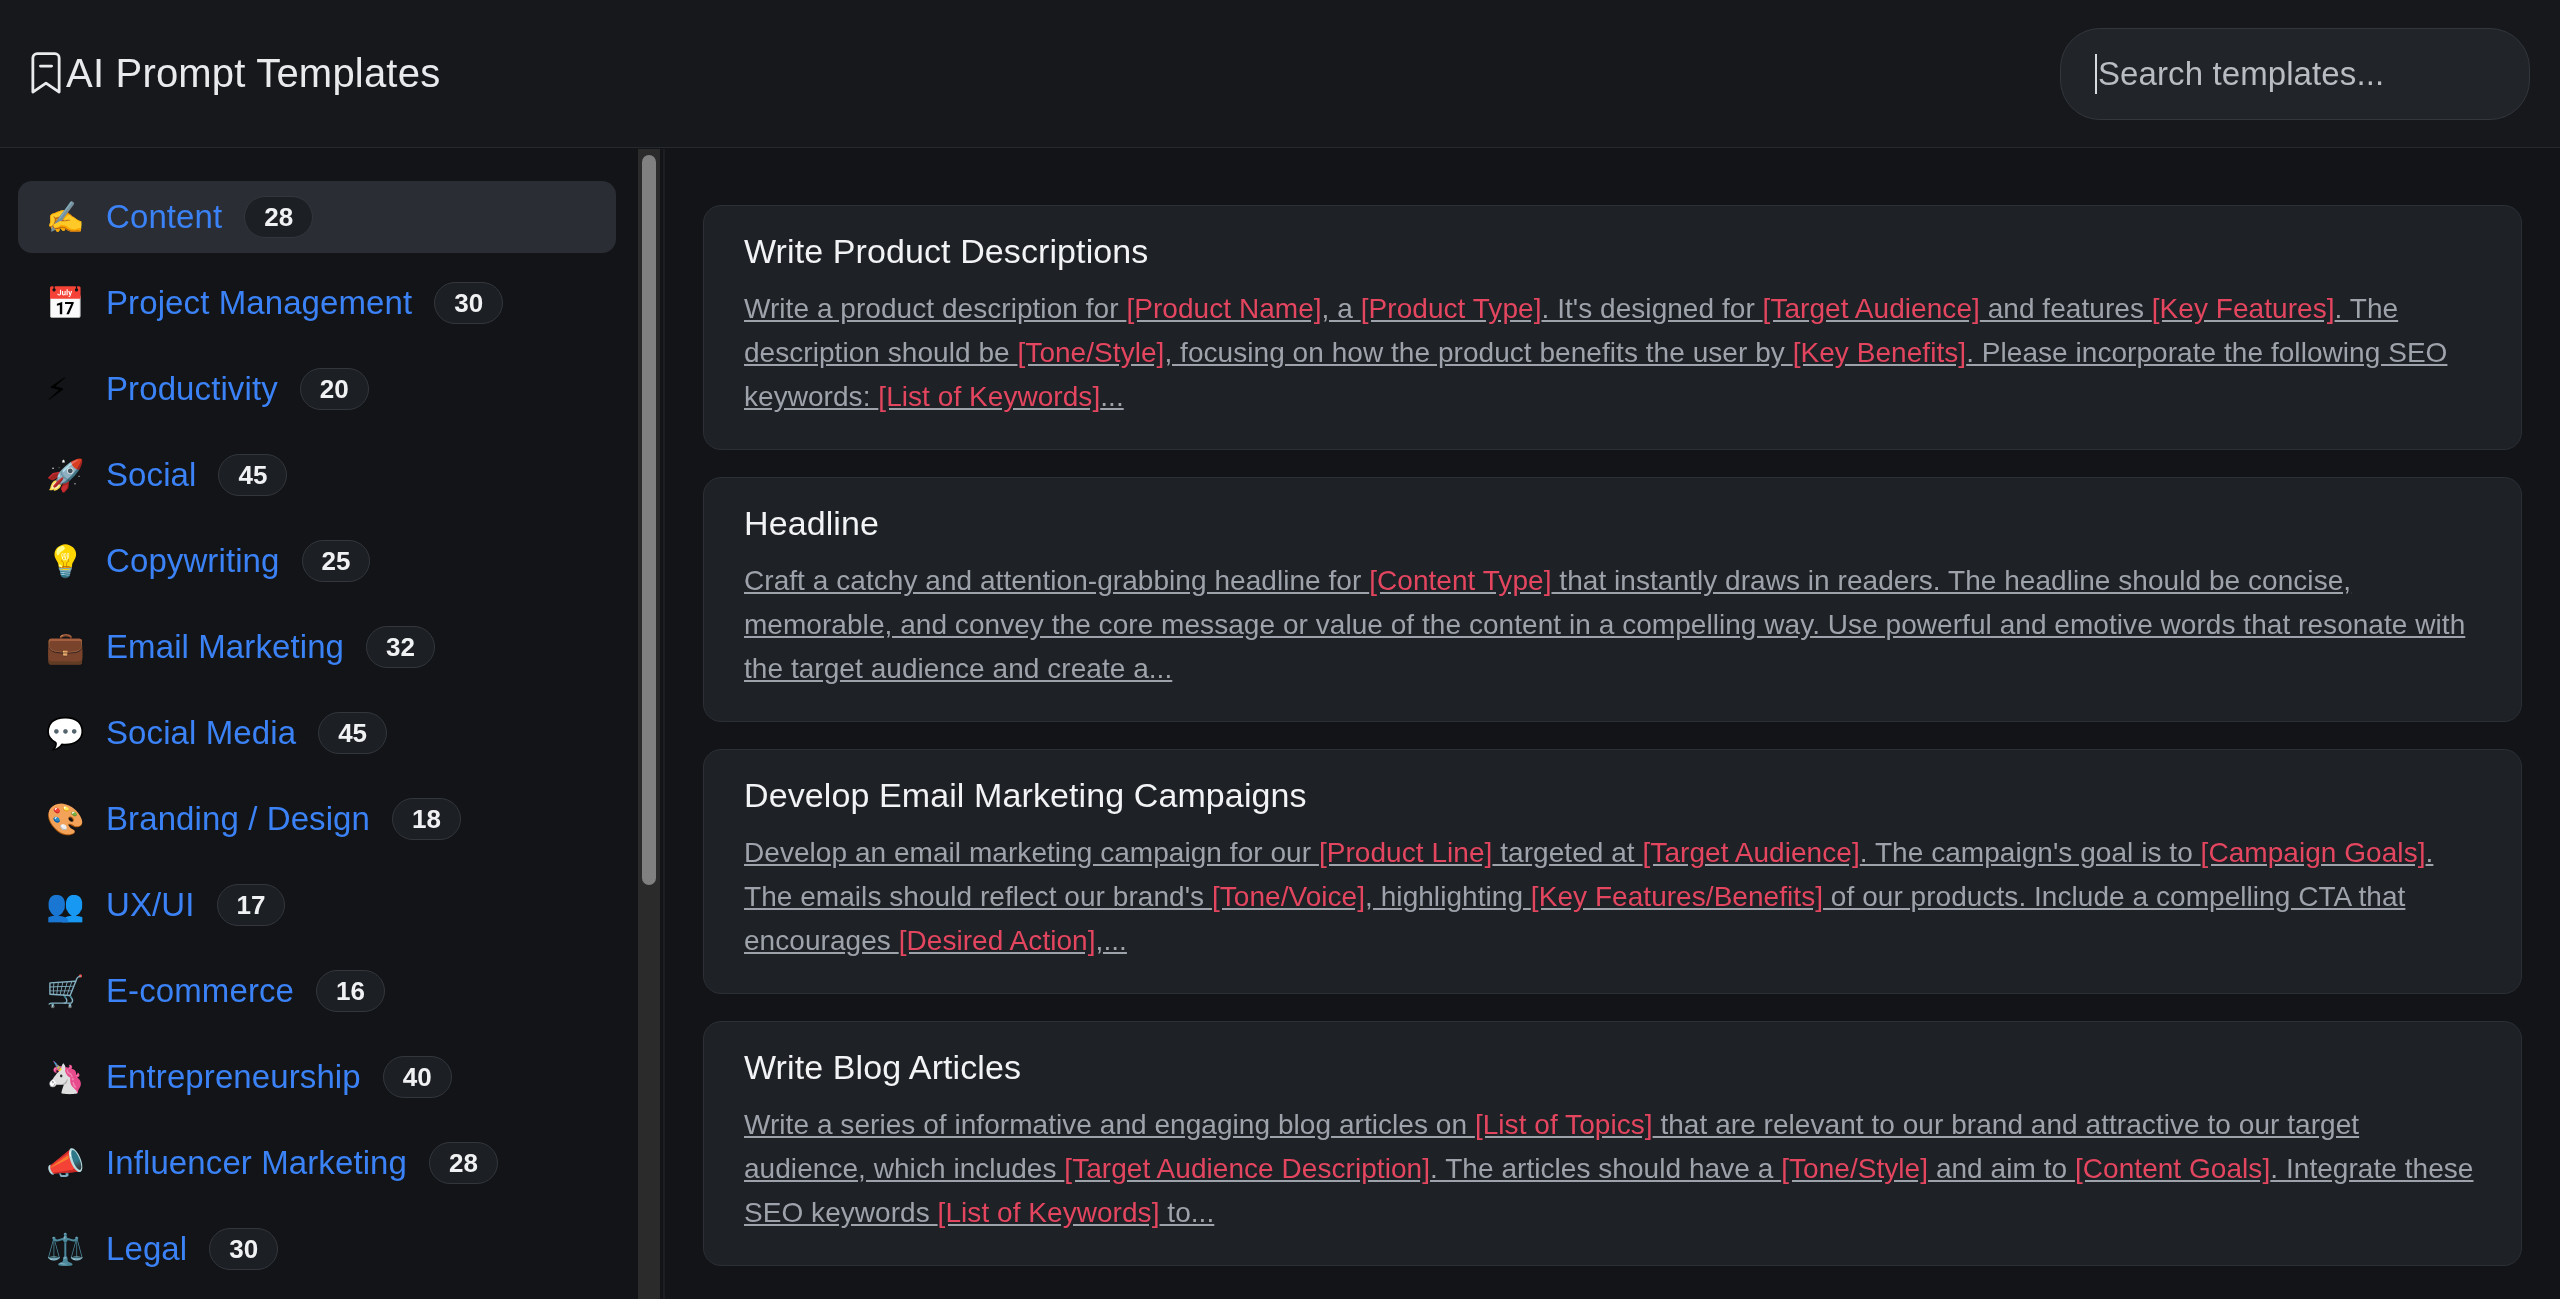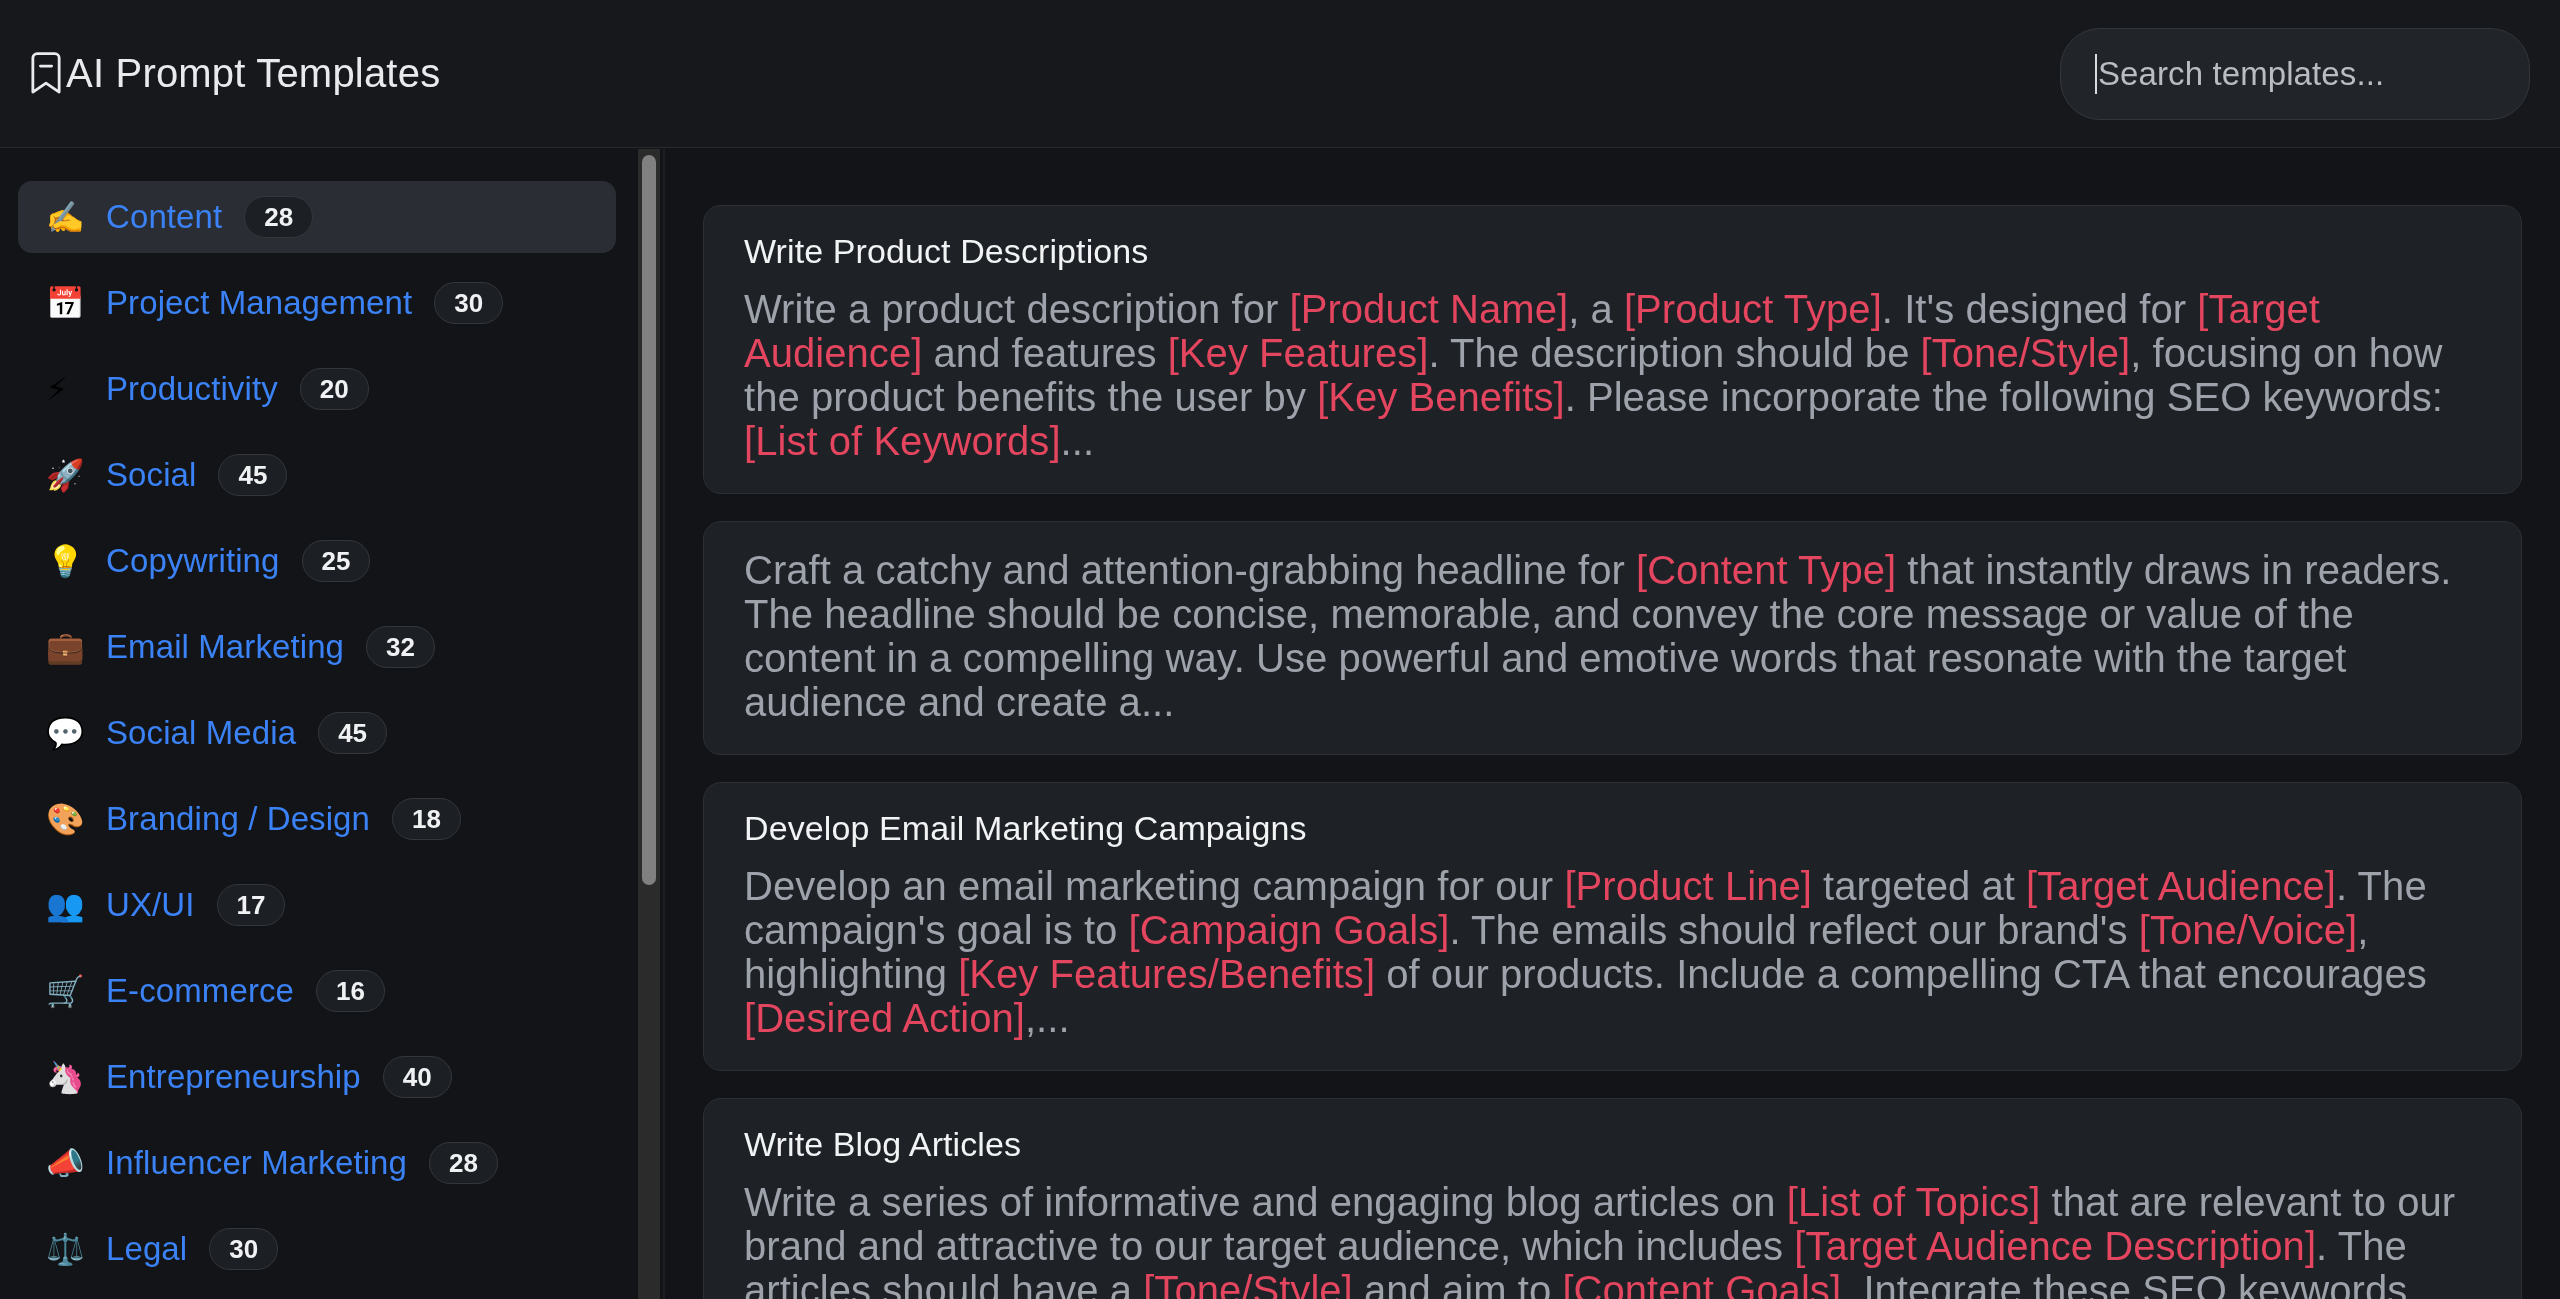--- a/index.html
+++ b/index.html
@@ -104,22 +104,23 @@
     border: 1px solid #2c3036;
     border-radius: 18px;
     padding: 26px 40px 30px 40px;
     margin-bottom: 27px;
   }
   .card-title {
     font-size: 34px; font-weight: 400; color: #f2f3f5;
     margin-bottom: 16px; letter-spacing: .1px;
   }
   .card-body {
-    font-size: 40px; line-height: 44px; color: #9ea3ab;
+    font-size: 28px; line-height: 44px; color: #9ea3ab;
     letter-spacing: .05px;
+    text-decoration: underline;
   }
   .ph { color: #e4455f; }
 </style>
 </head>
 <body>
 
 <div class="header">
   <div class="brand">
     <span class="bookmark-icon">
       <svg width="40" height="46" viewBox="0 0 24 28" fill="none" stroke="#e9eaec" stroke-width="1.7" stroke-linecap="round" stroke-linejoin="round">
@@ -214,20 +215,21 @@
   </div>
   <div class="split-line"></div>
 
   <div class="main">
     <div id="card-list">
         <div class="card">
           <div class="card-title">Write Product Descriptions</div>
           <div class="card-body"><span>Write a product description for </span><span class="ph">[Product Name]</span><span>, a </span><span class="ph">[Product Type]</span><span>. It's designed for </span><span class="ph">[Target Audience]</span><span> and features </span><span class="ph">[Key Features]</span><span>. The description should be </span><span class="ph">[Tone/Style]</span><span>, focusing on how the product benefits the user by </span><span class="ph">[Key Benefits]</span><span>. Please incorporate the following SEO keywords: </span><span class="ph">[List of Keywords]</span><span>...</span></div>
         </div>
         <div class="card">
+          <div class="card-title">Headline</div>
           <div class="card-body"><span>Craft a catchy and attention-grabbing headline for </span><span class="ph">[Content Type]</span><span> that instantly draws in readers. The headline should be concise, memorable, and convey the core message or value of the content in a compelling way. Use powerful and emotive words that resonate with the target audience and create a...</span></div>
         </div>
         <div class="card">
           <div class="card-title">Develop Email Marketing Campaigns</div>
           <div class="card-body"><span>Develop an email marketing campaign for our </span><span class="ph">[Product Line]</span><span> targeted at </span><span class="ph">[Target Audience]</span><span>. The campaign's goal is to </span><span class="ph">[Campaign Goals]</span><span>. The emails should reflect our brand's </span><span class="ph">[Tone/Voice]</span><span>, highlighting </span><span class="ph">[Key Features/Benefits]</span><span> of our products. Include a compelling CTA that encourages </span><span class="ph">[Desired Action]</span><span>,...</span></div>
         </div>
         <div class="card">
           <div class="card-title">Write Blog Articles</div>
           <div class="card-body"><span>Write a series of informative and engaging blog articles on </span><span class="ph">[List of Topics]</span><span> that are relevant to our brand and attractive to our target audience, which includes </span><span class="ph">[Target Audience Description]</span><span>. The articles should have a </span><span class="ph">[Tone/Style]</span><span> and aim to </span><span class="ph">[Content Goals]</span><span>. Integrate these SEO keywords </span><span class="ph">[List of Keywords]</span><span> to...</span></div>
         </div>

